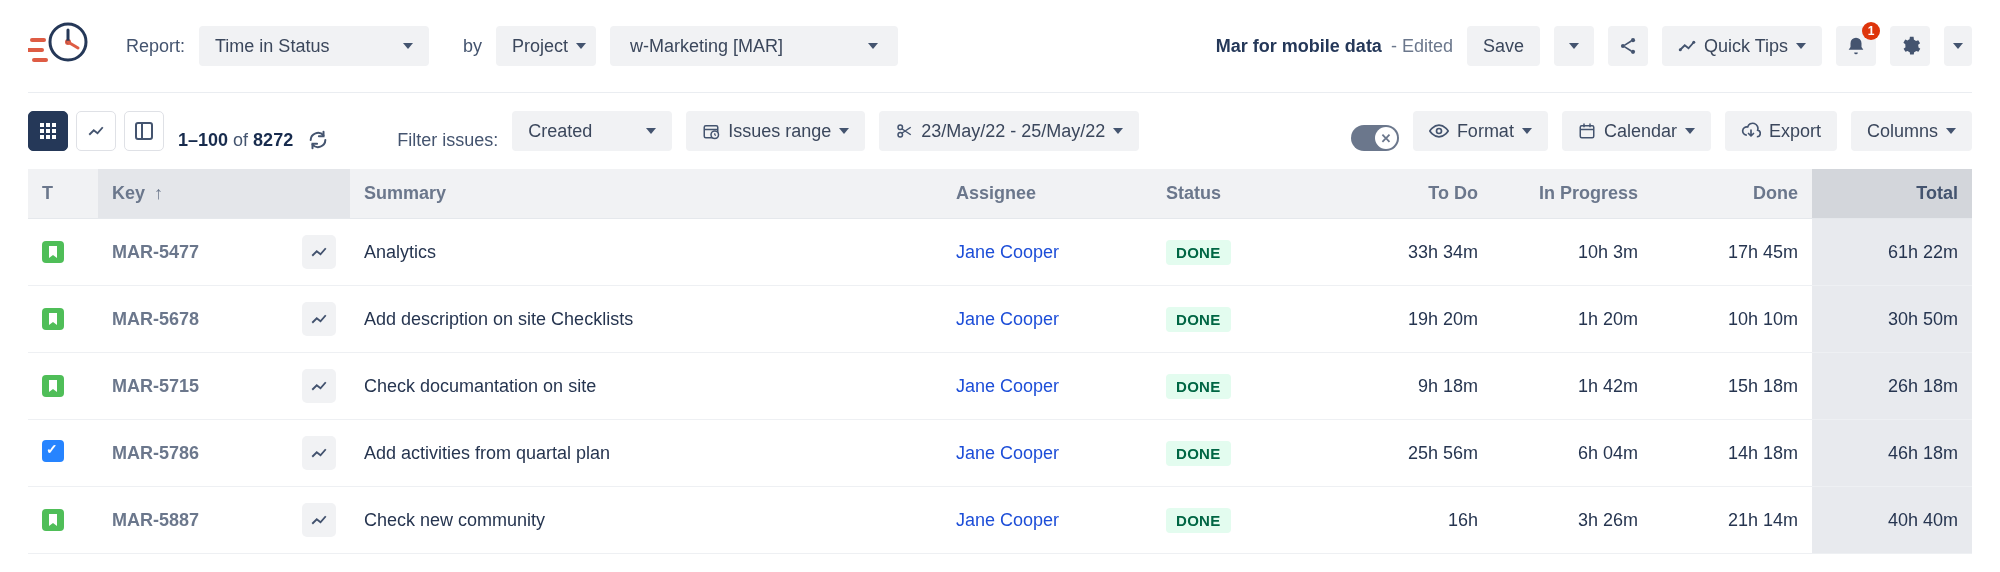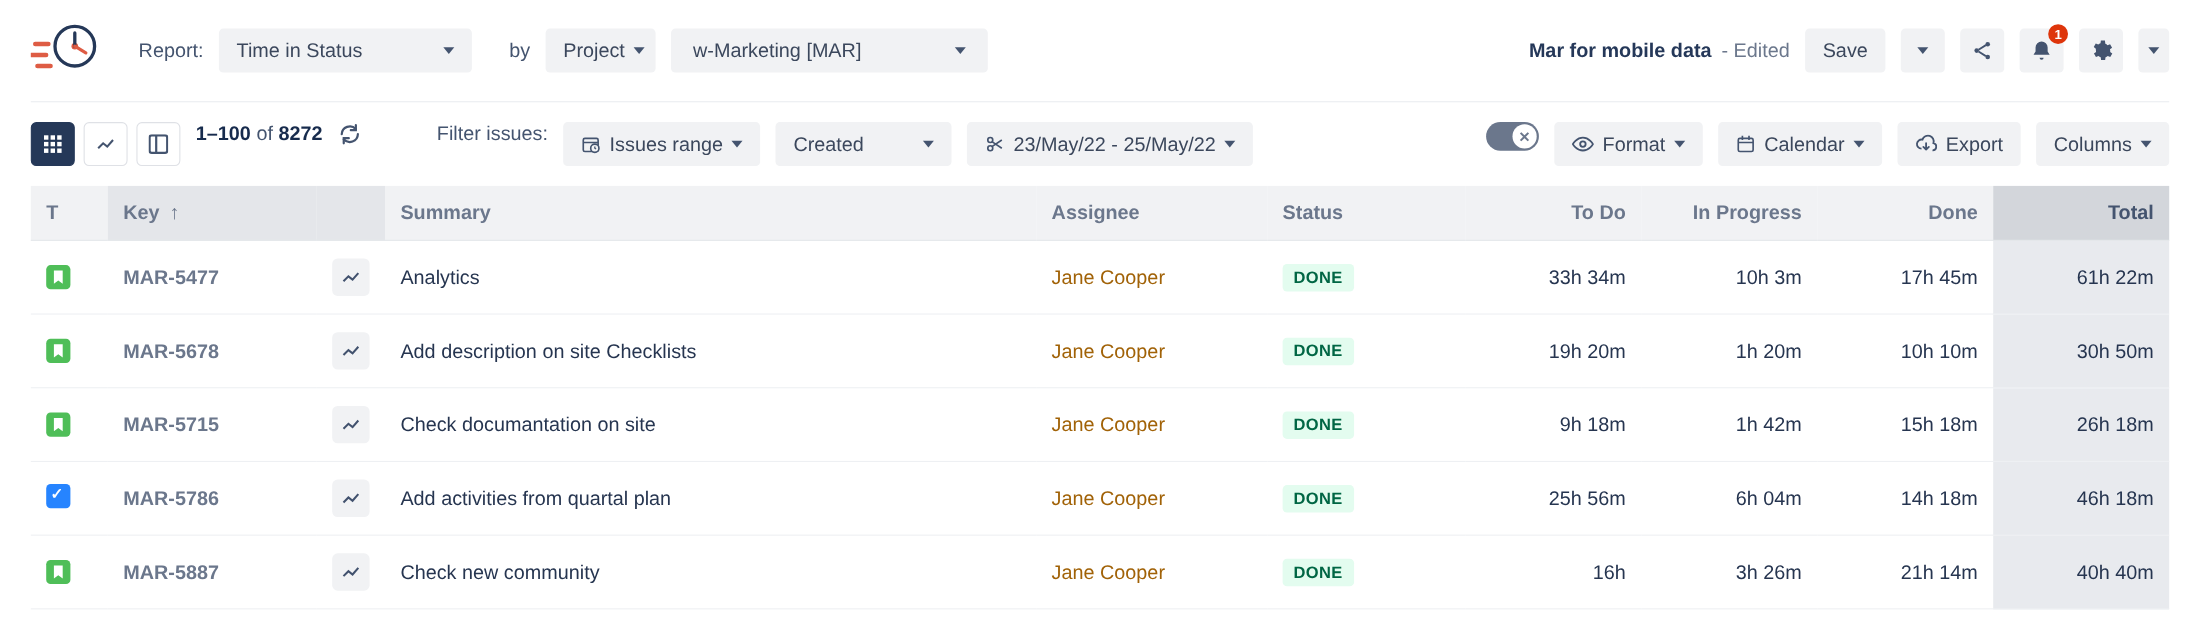--- a/index.html
+++ b/index.html
@@ -51,21 +51,21 @@
   .bell-badge{
     position:absolute; top:-4px; right:-4px;
     background:#DE350B; color:#fff; font-size:12px;
     border-radius:9px; min-width:18px; height:18px;
     display:flex; align-items:center; justify-content:center;
     font-weight:700; padding:0 4px;
   }
 
   
   .secondbar{
-    display:flex; align-items:flex-start; gap:14px;
+    display:flex; align-items:flex-end; gap:14px;
     padding: 18px 0;
   }
   .viewswitch{ display:flex; gap:8px; }
   .viewbtn{
     width:40px;height:40px;border-radius:5px;
     display:flex;align-items:center;justify-content:center;
     background:#fff;border:1px solid #dfe1e6;color:#44546F;cursor:pointer;
   }
   .viewbtn.active{ background:#253858; border-color:#253858; color:#fff;}
   .paginfo{ font-size:18px; color:#44546F;}
@@ -91,21 +91,21 @@
   thead th.right{ text-align:right;}
   thead th.totalcol{ background:#d3d6db; color:#44546F;}
   thead th.keycol{ background:#e4e6ea;}
   tbody td{
     padding: 16px 14px; border-bottom:1px solid #eef0f3;
     color:#263550; font-size:18px; vertical-align:middle;
   }
   tbody td.right{ text-align:right;}
   tbody td.totalcol{ background:#e8eaee; text-align:right; font-weight:500;}
   .key{ color:#6B778C; font-weight:700;}
-  .assignee{ color:#a16207; cursor:pointer;}
+  .assignee{ color:#1d4ed8; cursor:pointer;}
   .badge-done{
     display:inline-block; background:#E3FCEF; color:#006644;
     padding:4px 10px; border-radius:4px; font-weight:700; font-size:15px;
     letter-spacing:.3px;
   }
   .chartbtn{
     width:34px;height:34px;border-radius:5px;background:#f1f2f4;
     display:inline-flex;align-items:center;justify-content:center;color:#42526E;cursor:pointer;
   }
   .typeic{
@@ -172,20 +172,28 @@
 
     <button class="iconbtn">
       <svg width="20" height="20" viewBox="0 0 24 24">
         <circle cx="6" cy="12" r="2.5" fill="#44546F"></circle>
           <circle cx="18" cy="5" r="2.5" fill="#44546F"></circle>
           <circle cx="18" cy="19" r="2.5" fill="#44546F"></circle>
         <path d="M8 11 L16 6 M8 13 L16 18" stroke="#44546F" stroke-width="2"></path>
       </svg>
     </button>
 
+    <button class="sel chev">
+      <svg width="18" height="18" viewBox="0 0 24 24">
+        <path d="M3 17 L9 11 L14 15 L21 7" stroke="#44546F" stroke-width="2.5" fill="none" stroke-linecap="round"></path>
+        <circle cx="3" cy="17" r="2" fill="#44546F"></circle>
+          <circle cx="21" cy="7" r="2" fill="#44546F"></circle>
+      </svg>
+      <span>Quick Tips</span>
+    </button>
 
     <button class="iconbtn bell-wrap">
       <svg width="22" height="22" viewBox="0 0 24 24">
         <path d="M12 3a6 6 0 0 0-6 6v4l-2 3h16l-2-3V9a6 6 0 0 0-6-6zM10 19a2 2 0 0 0 4 0" fill="#44546F"></path>
       </svg>
       <span class="bell-badge">1</span>
     </button>
 
     <button class="iconbtn">
       <svg width="22" height="22" viewBox="0 0 24 24">
@@ -233,32 +241,32 @@
     <button class="refresh-ic" style="background:none;border:none;cursor:pointer">
       <svg width="22" height="22" viewBox="0 0 24 24">
           <path d="M4 12a8 8 0 0 1 14-5M20 12a8 8 0 0 1-14 5" stroke="#44546F" stroke-width="2.2" fill="none" stroke-linecap="round"></path>
           <path d="M18 3v5h-5M6 21v-5h5" stroke="#44546F" stroke-width="2.2" fill="none" stroke-linecap="round"></path>
         </svg>
     </button>
 
     <div style="width:20px"></div>
 
     <span class="label">Filter issues:</span>
+    <button class="sel chev" style="width:160px;justify-content:space-between">
+      <span>Created</span>
+    </button>
+
     <button class="sel chev">
       <svg width="18" height="18" viewBox="0 0 24 24">
           <rect x="3" y="5" width="18" height="16" rx="2" fill="none" stroke="#44546F" stroke-width="2"></rect>
           <line x1="3" y1="10" x2="21" y2="10" stroke="#44546F" stroke-width="2"></line>
           <circle cx="17" cy="17" r="5" fill="#f1f2f4" stroke="#44546F" stroke-width="2"></circle>
           <path d="M17 15v2l1.5 1" stroke="#44546F" stroke-width="1.6" fill="none"></path>
         </svg>
       <span>Issues range</span>
-    </button>
-
-    <button class="sel chev" style="width:160px;justify-content:space-between">
-      <span>Created</span>
     </button>
 
     <button class="sel chev">
       <svg width="18" height="18" viewBox="0 0 24 24">
           <circle cx="7" cy="7" r="3" fill="none" stroke="#44546F" stroke-width="2"></circle>
           <circle cx="7" cy="17" r="3" fill="none" stroke="#44546F" stroke-width="2"></circle>
           <path d="M9 9l12 8M9 15l12-8" stroke="#44546F" stroke-width="2"></path>
         </svg>
       <span>23/May/22 - 25/May/22</span>
     </button>

